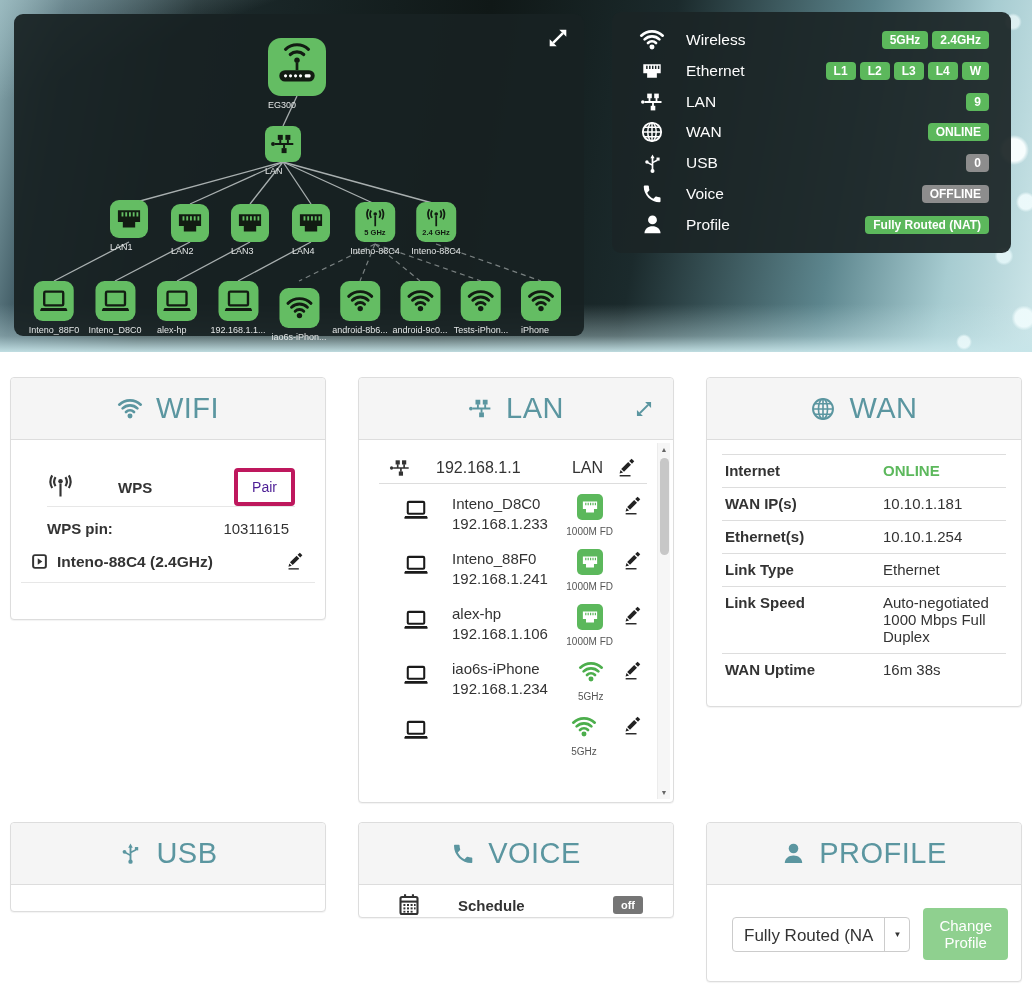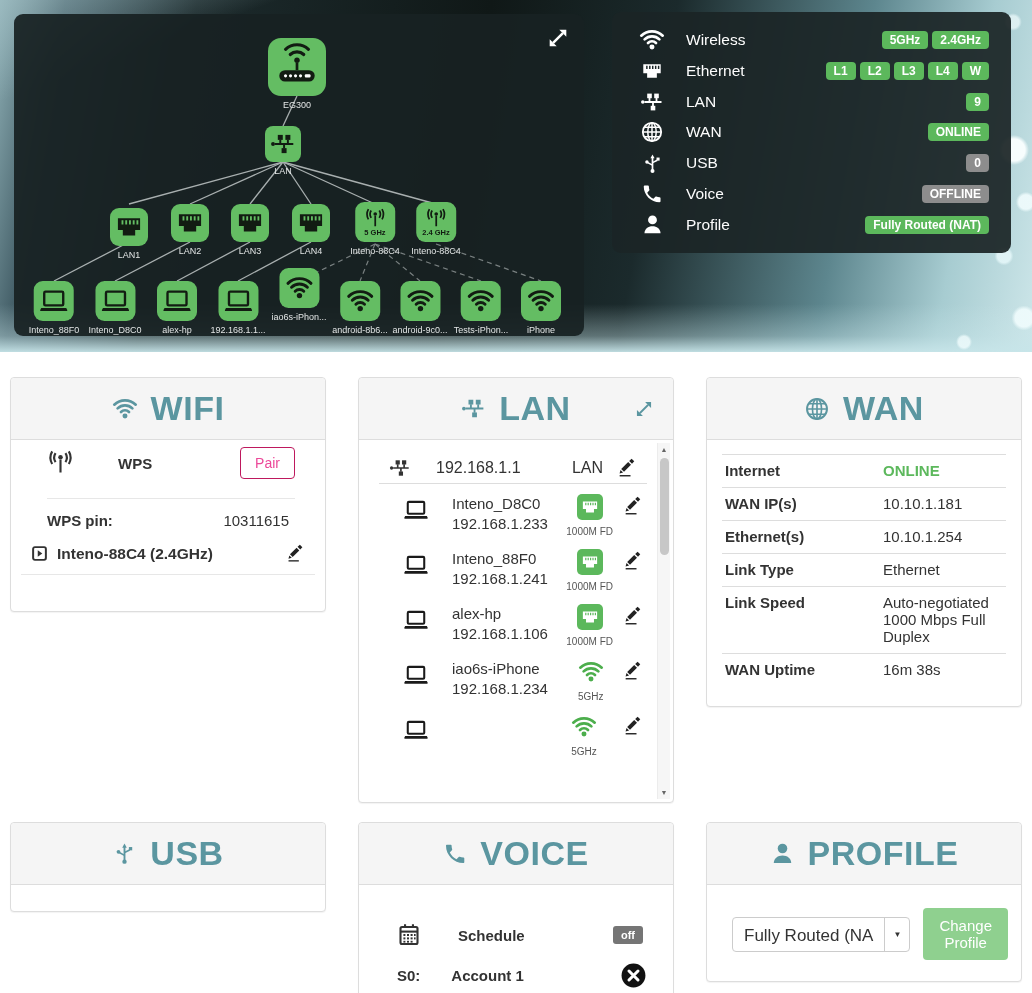--- a/index.html
+++ b/index.html
@@ -18,21 +18,21 @@
       linear-gradient(to top, rgba(199,229,233,.95) 0px, rgba(199,229,233,.4) 16px, rgba(199,229,233,0) 48px),
       linear-gradient(160deg, rgba(165,195,200,.55) 0%, rgba(165,195,200,0) 14%),
       linear-gradient(100deg, #8fb0b6 0%, #46616a 6%, #1c2a2c 18%, #101817 45%, #1b2a2c 62%, #5d868e 80%, #a7ccd1 91%, #cde6e9 100%);
   }
 
   
   .topo { position:absolute; left:14px; top:14px; width:570px; height:322px;
     background:rgba(24,33,34,.93); border-radius:9px; }
   .topo-expand { position:absolute; right:13px; top:11px; width:26px; height:26px; color:#fff; cursor:pointer; }
   .edges { position:absolute; left:0; top:0; width:570px; height:322px; }
-  .node { position:absolute; text-align:center; transform:translateX(-50%); }
+  .node { position:absolute; text-align:left; transform:translateX(-50%); }
   .nbox { background:#64bd63; color:#121c12; display:flex; flex-direction:column; align-items:center; justify-content:center; margin:0 auto; }
   .nbox.r58 { width:58px; height:58px; border-radius:13px; }
   .nbox.r36 { width:36px; height:36px; border-radius:8px; }
   .nbox.r38 { width:38px; height:38px; border-radius:9px; }
   .nbox.r40 { width:40px; height:40px; border-radius:9px; }
   .nlbl { color:#e2e5e5; font-size:9px; margin-top:4px; white-space:nowrap; }
   .band { font-size:7.5px; font-weight:bold; line-height:7px; margin-top:-1px; }
 
   
   .status { position:absolute; left:612px; top:12px; width:399px; height:241px;
@@ -44,28 +44,28 @@
   .sbadges { margin-left:auto; display:flex; gap:4px; }
   .badge { background:#5cb85c; color:#fff; font-size:12px; font-weight:bold; padding:3px 8px; border-radius:4px; line-height:12px; }
   .badge.gray { background:#8d8d8d; }
 
   
   .grid { display:grid; grid-template-columns:316px 316px 316px; justify-content:space-between;
     padding:25px 10px 0; row-gap:19px; align-items:start; }
   .card { background:#fff; border:1px solid #ddd; border-radius:4px; box-shadow:0 1px 1px rgba(0,0,0,.05); }
   .chead { background:#f5f5f5; border-bottom:1px solid #ddd; border-radius:4px 4px 0 0; height:62px;
     display:flex; align-items:center; justify-content:center; gap:13px; color:#5b96a0; position:relative; }
-  .ctitle { font-size:34px; font-weight:700; letter-spacing:.5px; }
+  .ctitle { font-size:29px; font-weight:400; letter-spacing:.5px; }
   .chead .hic { display:flex; }
   .chead-expand { position:absolute; right:18px; top:20px; width:22px; height:22px; color:#5b96a0; cursor:pointer; }
 
   
-  .wps-row { display:flex; align-items:center; margin:7px 30px 0 36px; padding-bottom:19px; border-bottom:1px solid #e7e7e7; }
+  .wps-row { display:flex; align-items:center; margin:28px 30px 0 36px; padding-bottom:0; border-bottom:1px solid #e7e7e7; }
   .wps-lbl { font-weight:bold; font-size:15px; margin-left:44px; color:#333; }
-  .pair-btn { margin-left:auto; background:#fff; border:1px solid #be185d; border-radius:4px; padding:7px 14px; font-size:14px; color:#ec4899; cursor:pointer; }
+  .pair-btn { margin-left:auto; background:#fff; border:4px solid #be185d; border-radius:4px; padding:7px 14px; font-size:14px; color:#4c1d95; cursor:pointer; }
   .pin-row { display:flex; margin:13px 36px 0; font-size:15px; }
   .pin-lbl { font-weight:bold; }
   .pin-val { margin-left:auto; }
   .ssid-row { display:flex; align-items:center; margin:0 10px; padding:15px 10px 11px; border-bottom:1px solid #e7e7e7; cursor:pointer; }
   .ssid-row.first { margin-top:16px; }
   .ssid-name { font-weight:bold; font-size:15.5px; margin-left:9px; color:#333; }
   .edit { margin-left:auto; color:#222; display:flex; cursor:pointer; }
   .wifi-bottom-pad { height:36px; }
 
   
@@ -89,21 +89,21 @@
   
   .wan-body { padding:14px 15px 20px; }
   .wan-row { display:flex; border-top:1px solid #ddd; padding:7px 3px 8px; }
   .wan-lbl { width:158px; font-weight:bold; font-size:15px; flex:none; }
   .wan-val { font-size:15px; }
   .wan-val.online { color:#5cb85c; font-weight:bold; }
   .wan-val span { display:block; }
 
   
   .usb-body { height:26px; }
-  .voice-row1 { display:flex; align-items:center; margin:38px 30px 0 38px; }
+  .voice-row1 { display:flex; align-items:center; margin:8px 30px 0 38px; }
   .voice-sched { font-weight:bold; font-size:15px; margin-left:37px; }
   .voice-off { margin-left:auto; background:#757575; color:#fff; font-size:11px; font-weight:bold; padding:3px 8px; border-radius:3px; }
   .voice-row2 { display:flex; align-items:center; margin:15px 26px 26px 38px; }
   .voice-s0 { font-weight:bold; font-size:15px; }
   .voice-acct { font-weight:bold; font-size:15px; margin-left:31px; }
   .voice-x { margin-left:auto; display:flex; color:#111; cursor:pointer; }
   .profile-body { display:flex; align-items:center; padding:23px 25px 21px; gap:13px; }
   .pselect { display:flex; align-items:stretch; border:1px solid #ccc; border-radius:4px; background:#fff; height:35px; cursor:pointer; }
   .pselect-text { padding:8px 11px; font-size:17px; white-space:nowrap; }
   .pselect-caret { width:25px; border-left:1px solid #ccc; display:flex; align-items:center; justify-content:center; font-size:8px; color:#333; }
@@ -256,21 +256,21 @@
     </div>
     <div class="node" style="left:269px; top:112px;">
       <div class="nbox r36">
           <svg class="ic" width="26" height="26">
             <use href="#i-sitemap"></use>
           </svg>
         </div>
       <div class="nlbl">LAN</div>
     </div>
 
-    <div class="node" style="left:115px; top:194px;">
+    <div class="node" style="left:115px; top:186px;">
       <div class="nbox r38">
           <svg class="ic" width="28" height="28">
             <use href="#i-ethport"></use>
           </svg>
         </div>
       <div class="nlbl">LAN1</div>
     </div>
     <div class="node" style="left:176px; top:190px;">
       <div class="nbox r38">
           <svg class="ic" width="28" height="28">
@@ -339,21 +339,21 @@
       <div class="nlbl">alex-hp</div>
     </div>
     <div class="node" style="left:224px; top:267px;">
       <div class="nbox r40">
           <svg class="ic" width="30" height="30">
             <use href="#i-laptop"></use>
           </svg>
         </div>
       <div class="nlbl">192.168.1.1...</div>
     </div>
-    <div class="node" style="left:285px; top:254px;">
+    <div class="node" style="left:285px; top:274px;">
       <div class="nbox r40">
           <svg class="ic" width="28" height="28">
             <use href="#i-wifi"></use>
           </svg>
         </div>
       <div class="nlbl">iao6s-iPhon...</div>
     </div>
     <div class="node" style="left:346px; top:267px;">
       <div class="nbox r40">
           <svg class="ic" width="28" height="28">
@@ -736,29 +736,20 @@
     <div>
       <div class="voice-row1">
         <span style="display:flex">
             <svg class="ic" width="24" height="24">
               <use href="#i-calendar"></use>
             </svg>
           </span>
         <span class="voice-sched">Schedule</span>
         <span class="voice-off">off</span>
       </div>
-      <div class="voice-row2">
-        <span class="voice-s0">S0:</span>
-        <span class="voice-acct">Account 1</span>
-        <span class="voice-x">
-            <svg class="ic" width="27" height="27">
-              <use href="#i-times"></use>
-            </svg>
-          </span>
-      </div>
     </div>
   </div>
 
   <div class="card">
     <div class="chead">
       <span class="hic">
           <svg class="ic" width="25" height="25">
             <use href="#i-user"></use>
           </svg>
         </span>

